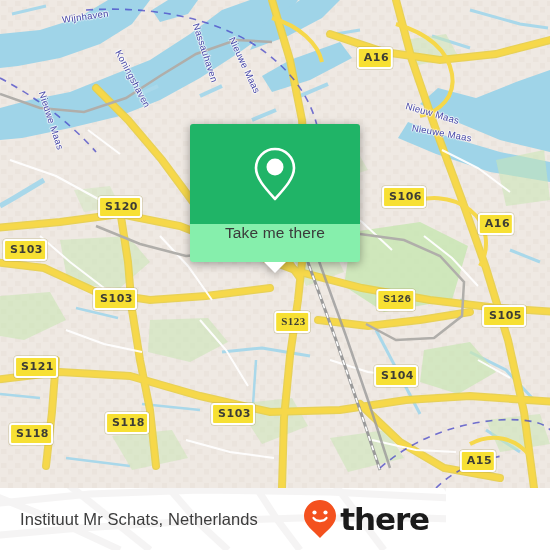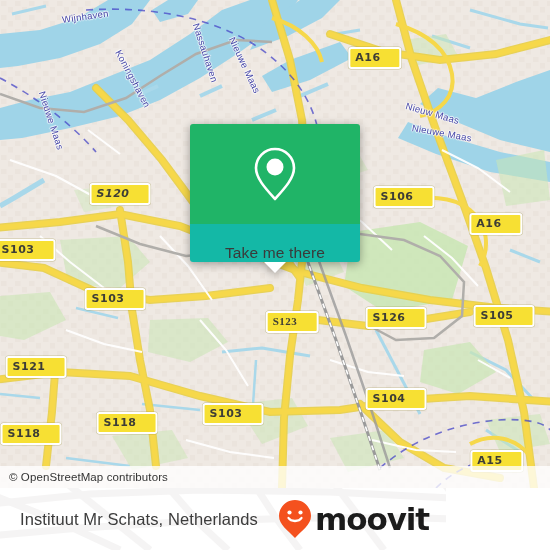--- a/index.html
+++ b/index.html
@@ -38,21 +38,21 @@
     position: absolute;
     background: #f7e033;
     border: 2px solid #ffffff;
     border-radius: 3px;
     color: #3d3d36;
     font-family: "DejaVu Sans", sans-serif;
     font-size: 11px;
     font-weight: bold;
     letter-spacing: 0.5px;
     line-height: 1;
-    padding: 3px 19px 4px 5px;
+    padding: 3px 2px 4px 5px;
     white-space: nowrap;
     box-shadow: 0 0 0 0.5px rgba(150,140,60,.45);
     transform: translate(-50%, -50%);
   }
 
   
   .wlabel {
     position: absolute;
     color: #4747a8;
     font-family: "Liberation Sans", sans-serif;
@@ -80,24 +80,24 @@
     height: 100px;
     background: #20b467;
     border-radius: 3px 3px 0 0;
     display: flex;
     align-items: center;
     justify-content: center;
   }
   .popup-foot {
     position: relative;
     height: 38px;
-    background: #14b8a6;
+    background: #86efac;
     border-radius: 0 0 3px 3px;
     display: flex;
-    align-items: flex-end;
+    align-items: flex-start;
     justify-content: center;
   }
   .popup-foot-label {
     color: #3a3a3a;
     font-size: 15.5px;
     letter-spacing: .15px;
   }
   .popup-tail {
     position: absolute;
     left: 50%;
@@ -318,51 +318,48 @@
 
     <div class="wlabel" style="left:62px;  top:14px;  transform: rotate(-8deg);">Wijnhaven</div>
     <div class="wlabel" style="left:196px; top:18px;  transform: rotate(72deg);">Nassauhaven</div>
     <div class="wlabel" style="left:118px; top:45px;  transform: rotate(62deg);">Koningshaven</div>
     <div class="wlabel" style="left:232px; top:32px;  transform: rotate(65deg);">Nieuwe Maas</div>
     <div class="wlabel" style="left:42px;  top:86px;  transform: rotate(72deg);">Nieuwe Maas</div>
     <div class="wlabel" style="left:406px; top:100px; transform: rotate(16deg);">Nieuw  Maas</div>
     <div class="wlabel" style="left:412px; top:122px; transform: rotate(10deg);">Nieuwe Maas</div>
 
     <div class="shield" style="left:375px; top:58px;">A16</div>
-    <div class="shield" style="left:120px; top:194px;font-style:italic;">S120</div>
+    <div class="shield" style="left:120px; top:207px;">S120</div>
     <div class="shield" style="left:25px;  top:250px;">S103</div>
     <div class="shield" style="left:404px; top:197px;">S106</div>
     <div class="shield" style="left:496px; top:224px;">A16</div>
     <div class="shield" style="left:115px; top:299px;">S103</div>
     <div class="shield" style="left:292px; top:322px;font-family:Liberation Serif, serif;">S123</div>
-    <div class="shield" style="left:396px; top:318px;">S126</div>
+    <div class="shield" style="left:396px; top:300px;font-family:Liberation Mono, monospace;">S126</div>
     <div class="shield" style="left:504px; top:316px;">S105</div>
     <div class="shield" style="left:36px;  top:367px;">S121</div>
-    <div class="shield" style="left:396px; top:399px;">S104</div>
+    <div class="shield" style="left:396px; top:376px;">S104</div>
     <div class="shield" style="left:233px; top:414px;">S103</div>
     <div class="shield" style="left:127px; top:423px;">S118</div>
     <div class="shield" style="left:31px;  top:434px;">S118</div>
-    <div class="shield" style="left:497px; top:461px;text-align:right;">A15</div>
+    <div class="shield" style="left:478px; top:461px;text-align:right;">A15</div>
 
     <div class="popup">
       <div class="popup-head">
         <svg width="46" height="58" viewBox="0 0 46 58">
           <path d="M23,4 C12.5,4 4,12.5 4,23 C4,33.5 14,44 23,54 C32,44 42,33.5 42,23 C42,12.5 33.5,4 23,4 Z" fill="none" stroke="#ffffff" stroke-width="2.6" stroke-linejoin="round"></path>
           <circle cx="23" cy="22" r="8.5" fill="#ffffff"></circle>
         </svg>
       </div>
       <div class="popup-foot">
         <span class="popup-foot-label">Take me there</span>
         <span class="popup-tail"></span>
       </div>
     </div>
 
-    <div class="attribution">
-      <span class="attribution-text">© OpenStreetMap contributors</span>
-    </div>
   </div>
 
   <div class="footer">
 
     <svg class="footer-watermark" width="550" height="62" viewBox="0 0 550 62">
       <rect width="550" height="62" fill="#ffffff"></rect>
       <g fill="none" stroke="#eceaea" stroke-width="7">
         <path d="M-10,6 L60,34 L120,62"></path>
         <path d="M60,-10 L110,30 L150,62"></path>
         <path d="M160,-10 L200,36 L228,62"></path>
@@ -378,18 +375,18 @@
     <div class="footer-inner">
       <div class="footer-title">Instituut Mr Schats, Netherlands</div>
 
       <div class="brand">
         <svg width="34" height="40" viewBox="0 0 34 40">
           <path d="M17,1 C8.2,1 1,8.2 1,17 C1,26 10,31 17,39 C24,31 33,26 33,17 C33,8.2 25.8,1 17,1 Z" fill="#f4511e"></path>
           <circle cx="11.5" cy="13.5" r="2.1" fill="#ffffff"></circle>
           <circle cx="22.5" cy="13.5" r="2.1" fill="#ffffff"></circle>
           <path d="M10.5,19 C13,23 21,23 23.5,19" fill="none" stroke="#ffffff" stroke-width="2.3" stroke-linecap="round"></path>
         </svg>
-        <span class="brand-wordmark">moovit</span>
+        <span class="brand-wordmark">there</span>
       </div>
     </div>
   </div>
 
 </div>
 
 </body></html>

